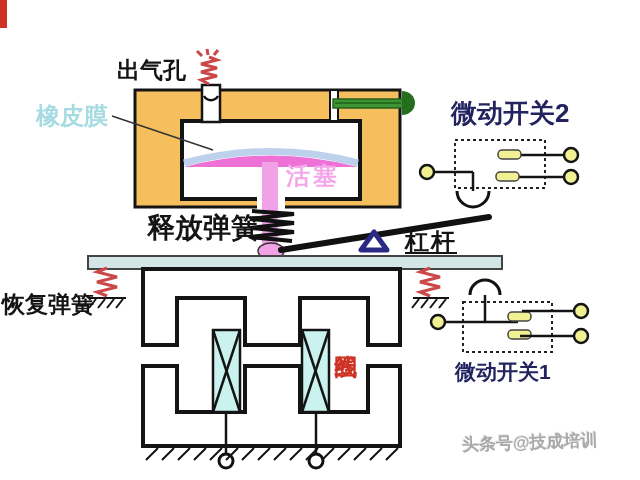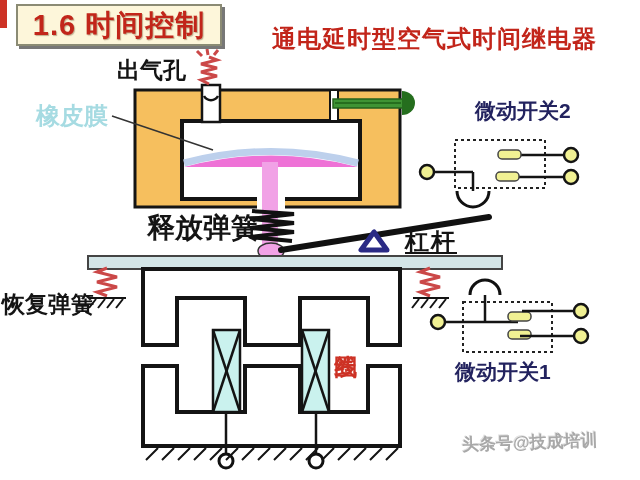--- a/index.html
+++ b/index.html
@@ -26,21 +26,21 @@
   }
   #red-sliver{position:absolute;left:0;top:0;width:7px;height:28px;background:var(--label_red);}
   #subtitle{left:272px;top:26px;font-size:24px;letter-spacing:1px;color:var(--title_red);}
   #lbl-air-outlet{left:117px;top:58px;font-size:23px;}
   #lbl-air-inlet{left:292px;top:58px;font-size:23px;}
   #lbl-adjust-screw{left:379px;top:58px;font-size:23px;}
   #lbl-membrane{left:36px;top:103px;font-size:24px;color:var(--membrane_label);text-align:right;}
   #lbl-piston{left:286px;top:163px;font-size:24px;color:var(--piston_label);letter-spacing:3px;}
   #lbl-release-spring{left:147px;top:213px;font-size:28px;}
   #lbl-lever{left:405px;top:229px;font-size:24px;letter-spacing:2px;text-decoration:underline;}
-  #lbl-switch2{left:451px;top:100px;font-size:21px;margin-left:24px;}
+  #lbl-switch2{left:451px;top:100px;font-size:26px;}
   #lbl-switch1{left:455px;top:361px;font-size:21px;}
   #lbl-recovery-spring{left:2px;top:271px;font-size:23px;margin-top:21px;}
   #lbl-moving-core{left:63px;top:312px;font-size:23px;color:var(--moving_core_label);}
   #lbl-coil{left:334px;top:336px;font-size:23px;color:var(--label_red);
     writing-mode:vertical-rl;text-orientation:upright;letter-spacing:2px;}
   #lbl-static-core{left:56px;top:391px;font-size:23px;}
   #watermark{
     left:462px;top:434px;font-size:17px;color:var(--watermark_gray);
     transform:rotate(-2deg);opacity:.85;font-weight:bold;
     text-shadow:1px 1px 0 #fff,-1px -1px 0 #ddd;
@@ -160,25 +160,24 @@
       <rect x="508" y="312" width="23" height="9" rx="4" class="blade"></rect>
       <line x1="522" y1="311" x2="574" y2="311" class="wire"></line>
       <circle cx="581" cy="311" r="7" class="term"></circle>
       <rect x="508" y="330" width="23" height="9" rx="4" class="blade"></rect>
       <line x1="520" y1="336" x2="574" y2="336" class="wire"></line>
       <circle cx="581" cy="336" r="7" class="term"></circle>
     </g>
   </svg>
 
   <div id="red-sliver"></div>
-  <div id="title-badge">1.6 时间控制</div>
-  <div id="subtitle" class="lbl">通电延时型空气式时间继电器</div>
 
   <div id="lbl-air-outlet" class="lbl black">出气孔</div>
   <div id="lbl-membrane" class="lbl">橡皮膜</div>
+  <div id="lbl-piston" class="lbl">活塞</div>
   <div id="lbl-release-spring" class="lbl black">释放弹簧</div>
   <div id="lbl-lever" class="lbl black">杠杆</div>
   <div id="lbl-switch2" class="lbl navy">微动开关2</div>
   <div id="lbl-switch1" class="lbl navy">微动开关1</div>
   <div id="lbl-recovery-spring" class="lbl black">恢复弹簧</div>
   <div id="lbl-coil" class="lbl">线圈</div>
   <div id="watermark" class="lbl">头条号@技成培训</div>
 </div>
 
 </body></html>

